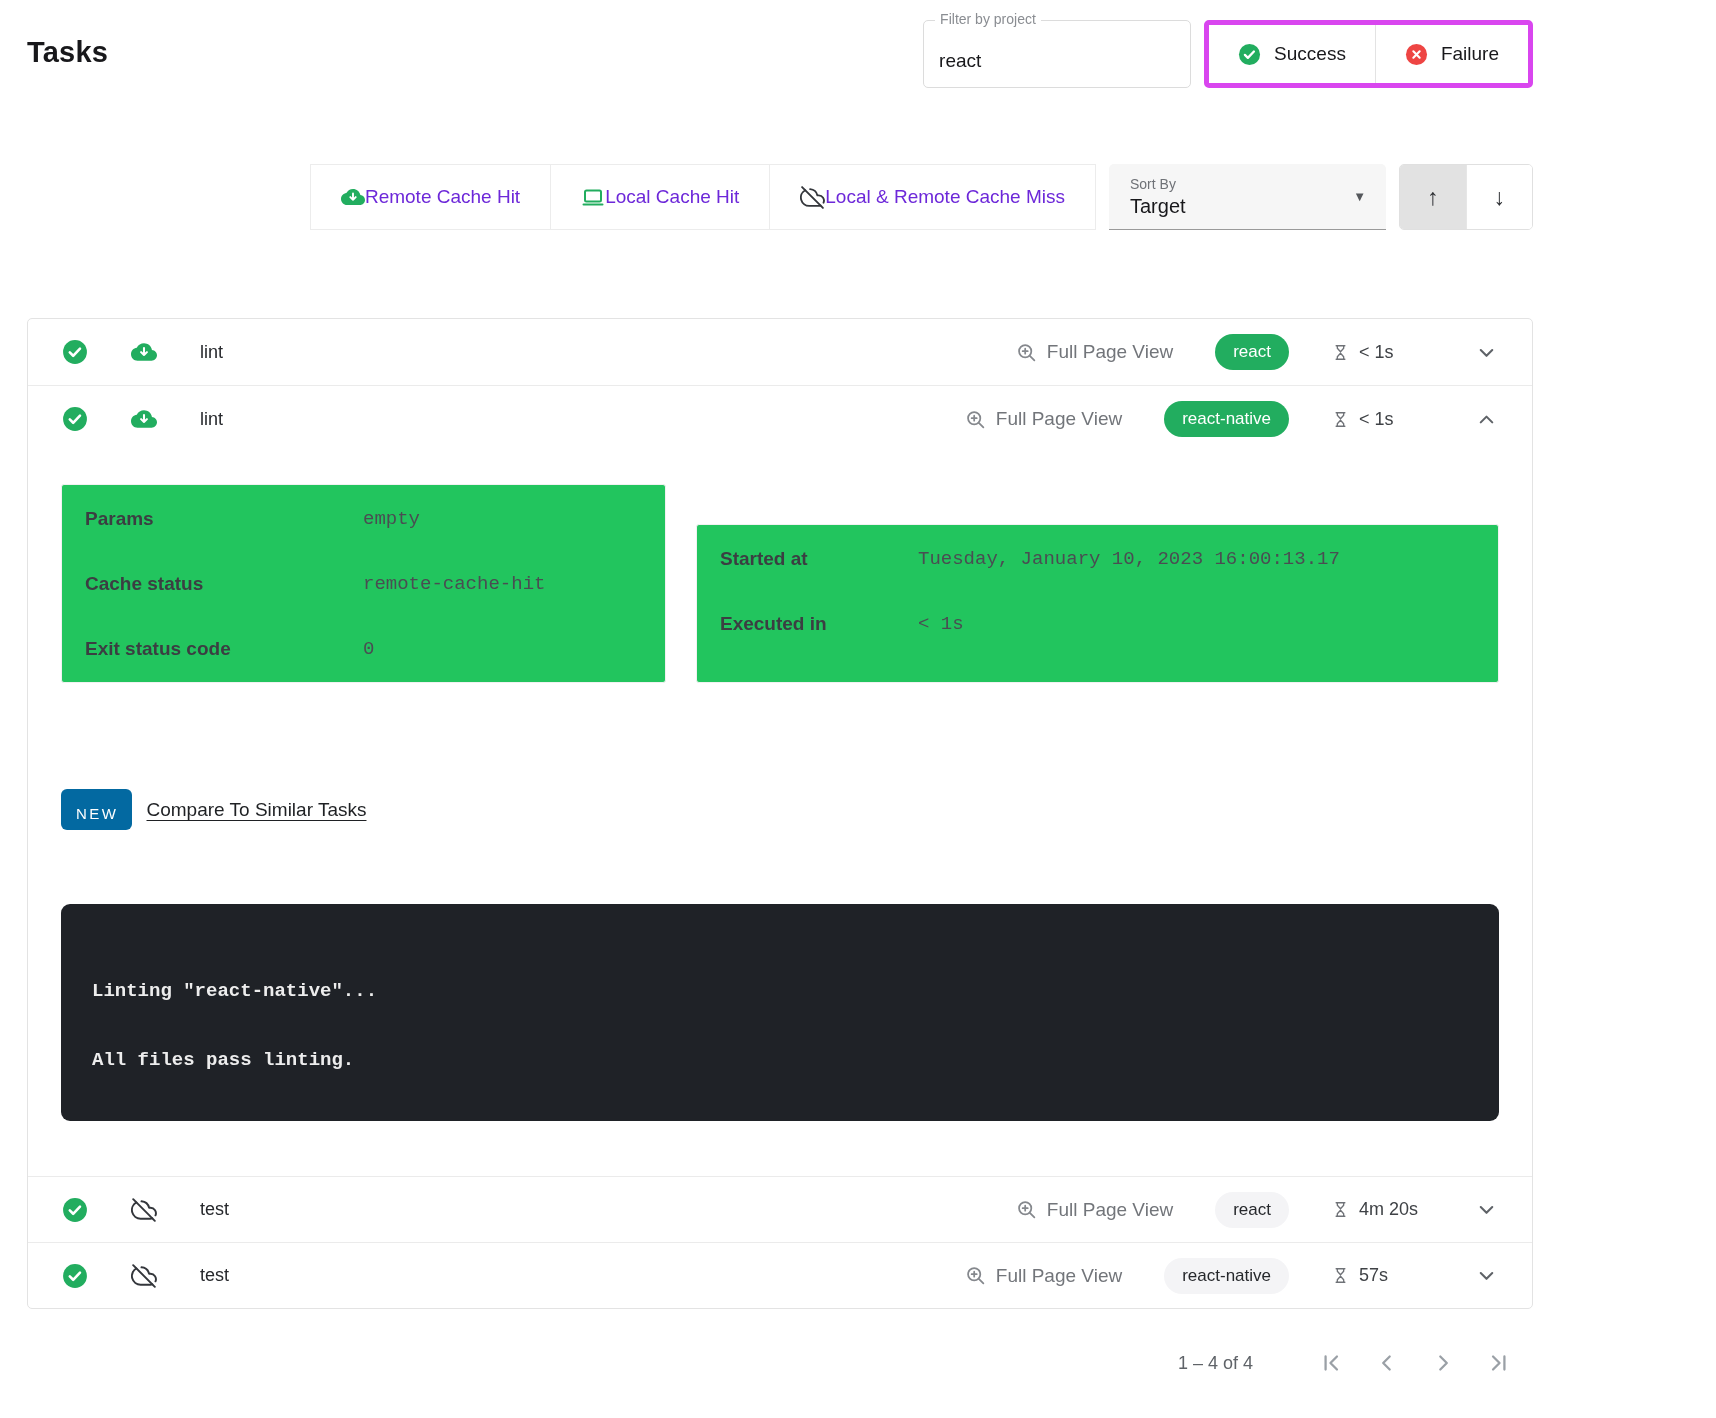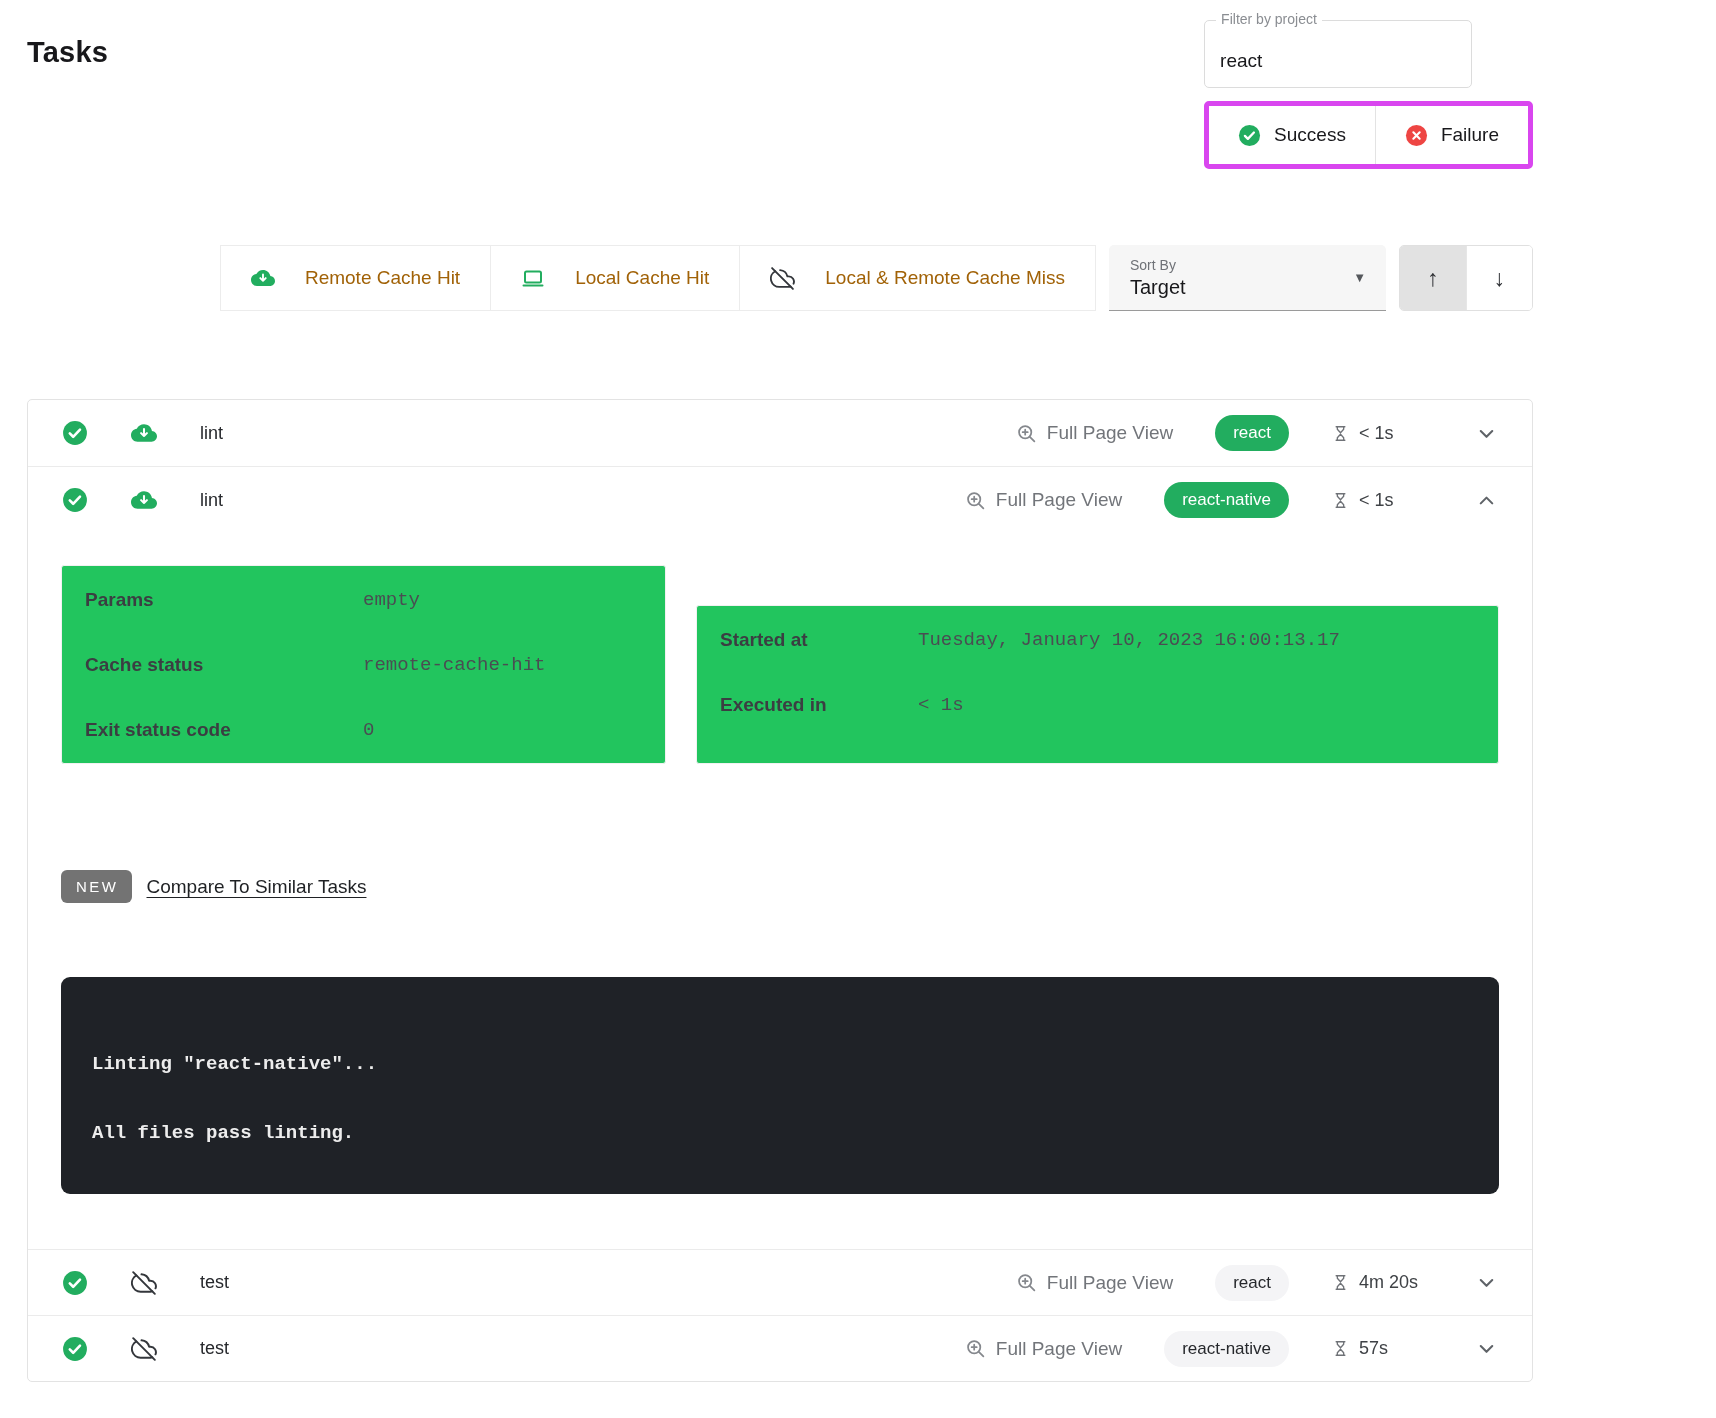--- a/index.html
+++ b/index.html
@@ -7,37 +7,37 @@
   body {
     width:1716px; height:1418px; background:#ffffff;
     font-family:"Liberation Sans", sans-serif; color:#212428;
     overflow:hidden;
   }
   .content { width:1506px; margin-left:27px; }
 
   
   .topbar { display:flex; justify-content:space-between; align-items:flex-start; padding-top:20px; }
   .page-title { font-size:29px; font-weight:700; color:#18181b; margin:16px 0 0 0; letter-spacing:.2px; }
-  .topbar-right { display:flex; gap:13px;flex-direction:column; }
+  .topbar-right { display:flex; gap:13px; }
 
   .filter-field { position:relative; width:268px; height:68px; border:1px solid #dcdcdc; border-radius:5px; background:#fff; }
   .filter-field .float-label { position:absolute; top:-10px; left:11px; background:#fff; padding:0 5px; font-size:14px; color:#8a8d92; }
   .filter-field input { width:100%; height:100%; border:none; outline:none; background:transparent;
      font-family:"Liberation Sans", sans-serif; font-size:19px; color:#18181b; padding:20px 14px 6px 15px; }
 
   .status-group { display:flex; height:68px; border:5px solid #d946ef; border-radius:5px; overflow:hidden; background:#fff; }
   .status-btn { display:flex; align-items:center; gap:13px; padding:0 29px; background:#fff; border:none;
      font-family:inherit; font-size:19px; color:#18181b; cursor:pointer; }
   .status-btn + .status-btn { border-left:1px solid #e3e3e3; }
 
   
   .toolbar { display:flex; justify-content:flex-end; align-items:stretch; gap:13px; margin-top:76px; height:66px; }
   .cache-group { display:flex; }
-  .cache-btn { display:flex; align-items:center; gap:30px; padding:0 30px; background:#fff; border:1px solid #ececec;
-     font-family:inherit; font-size:19px; color:#a16207; cursor:pointer; white-space:nowrap; }
+  .cache-btn { display:flex; align-items:center; gap:0; padding:0 30px; background:#fff; border:1px solid #ececec;
+     font-family:inherit; font-size:19px; color:#6d28d9; cursor:pointer; white-space:nowrap; }
   .cache-btn + .cache-btn { margin-left:-1px; }
 
   .sort-select { width:277px; background:#f6f6f6; border-bottom:1px solid #9a9a9a; border-radius:5px 5px 0 0;
      display:flex; align-items:center; justify-content:space-between; padding:0 20px 0 21px; cursor:pointer; }
   .sort-label { display:block; font-size:14px; color:#6f7277; margin-bottom:3px; }
   .sort-value { display:block; font-size:20px; color:#18181b; }
   .sort-caret { font-size:13px; color:#55585c; }
 
   .dir-group { display:flex; border:1px solid #e0e0e0; border-radius:5px; overflow:hidden; }
   .dir-btn { width:66px; display:flex; align-items:center; justify-content:center; background:#fff; border:none;
@@ -67,21 +67,21 @@
   .panel { background:#22c55e; border:1px solid #f1f1f1; border-radius:3px; padding:1px 0; }
   .panel-left { width:605px; }
   .panel-right { flex:1;margin-top:40px; }
   .drow { display:flex; align-items:center; height:65px; padding:0 23px; }
   .dlabel { font-weight:700; font-size:19px; color:#3b3e42; }
   .panel-left .dlabel { width:278px; }
   .panel-right .dlabel { width:198px; }
   .dvalue { font-family:"Liberation Mono", monospace; font-size:19px; color:#4a4d52; }
 
   .compare-row { margin-top:106px; display:flex; align-items:center; gap:15px; }
-  .new-badge { background:#737373; color:#fff; font-size:15px; letter-spacing:2.5px; padding:8px 13px 8px 15px;
+  .new-badge { background:#0369a1; color:#fff; font-size:15px; letter-spacing:2.5px; padding:16px 13px 8px 15px;
      border-radius:6px; font-weight:500; }
   .compare-link { font-size:19px; color:#1f2124; text-decoration:underline; text-underline-offset:4px;
      background:none; border:none; font-family:inherit; cursor:pointer; padding:0; }
 
   .terminal { margin-top:74px; background:#1f2227; border-radius:9px; height:217px; padding:76px 31px 0 31px;
      color:#ededed; font-family:"Liberation Mono", monospace; font-size:19px; font-weight:600; }
   .tline + .tline { margin-top:47px; }
 
   
   .pagination { margin-top:40px; display:flex; justify-content:flex-end; align-items:center; padding-right:20px; }

